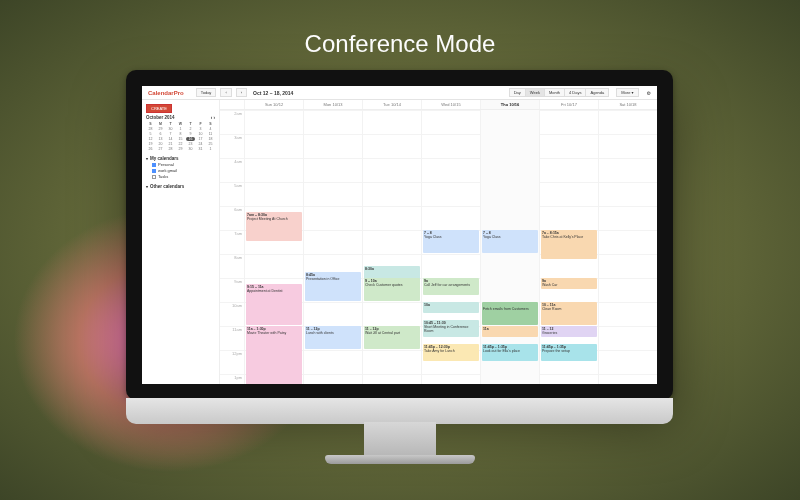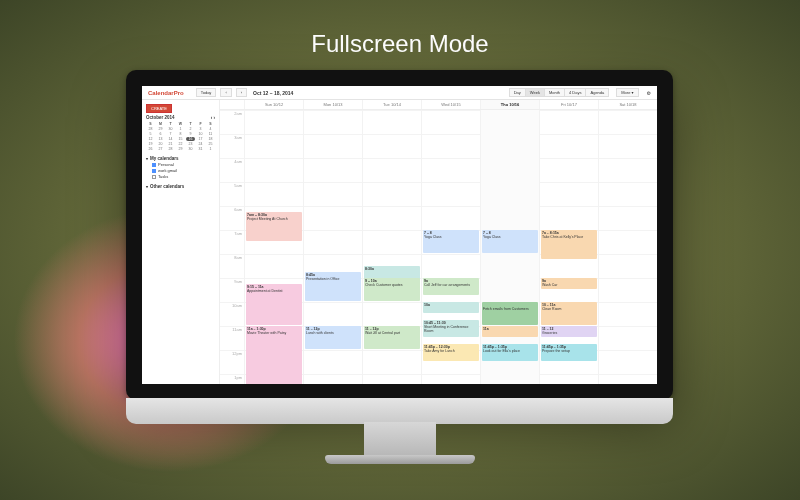--- a/index.html
+++ b/index.html
@@ -71,21 +71,21 @@
   .col { flex:1; border-left:1px solid #f2f2f2; position:relative; }
   .col.today { background:#fbfbfb; }
   .hlines { position:absolute; inset:0; }
   .hlines div { height:24px; border-top:1px solid #f3f3f3; }
   .ev { position:absolute; left:1px; right:1px; border-radius:1px;
     font-size:3.5px; line-height:4px; padding:1px; overflow:hidden; cursor:pointer; }
 </style>
 </head>
 <body>
 
-<div class="hero-title">Fullscreen Mode</div>
+<div class="hero-title">Conference Mode</div>
 
 <div class="monitor">
   <div class="screen">
 
     <div class="topbar">
       <span class="logo">CalendarPro</span>
       <span class="btn" style="margin-left:8px">Today</span>
       <span class="btn">‹</span>
       <span class="btn">›</span>
       <span class="nav-title">Oct 12 – 18, 2014</span>

